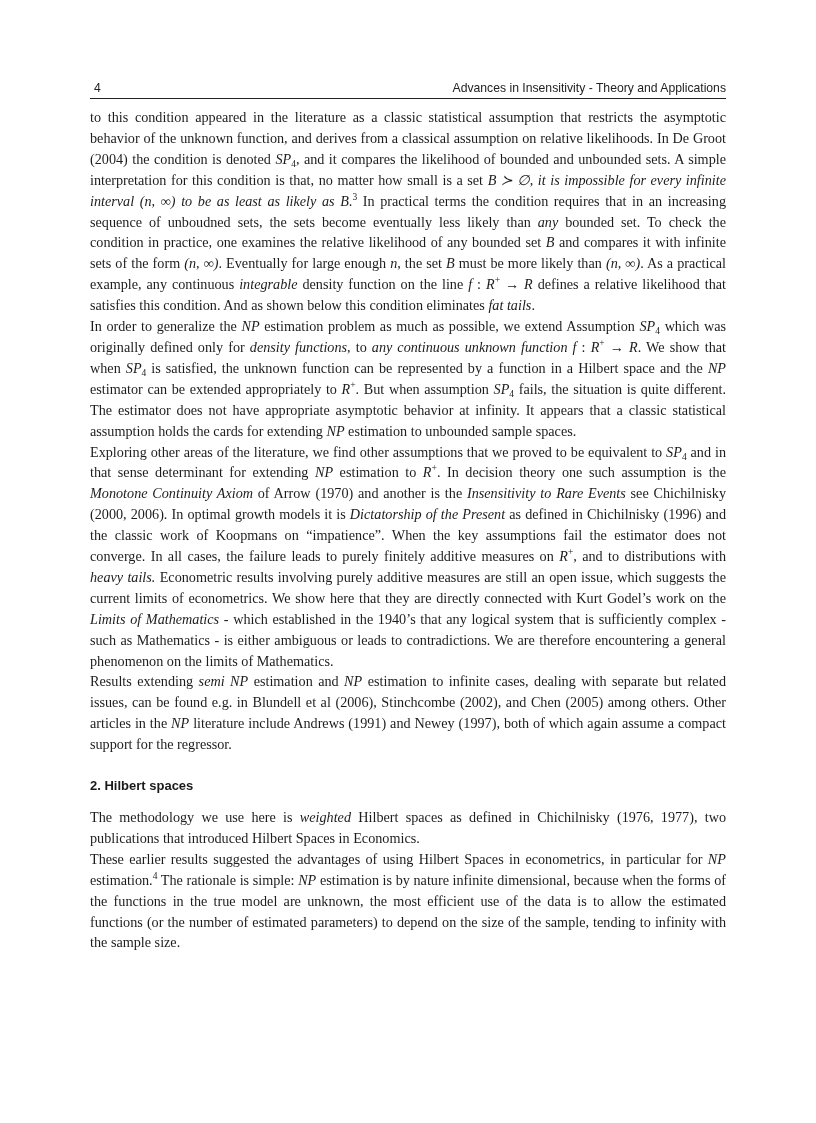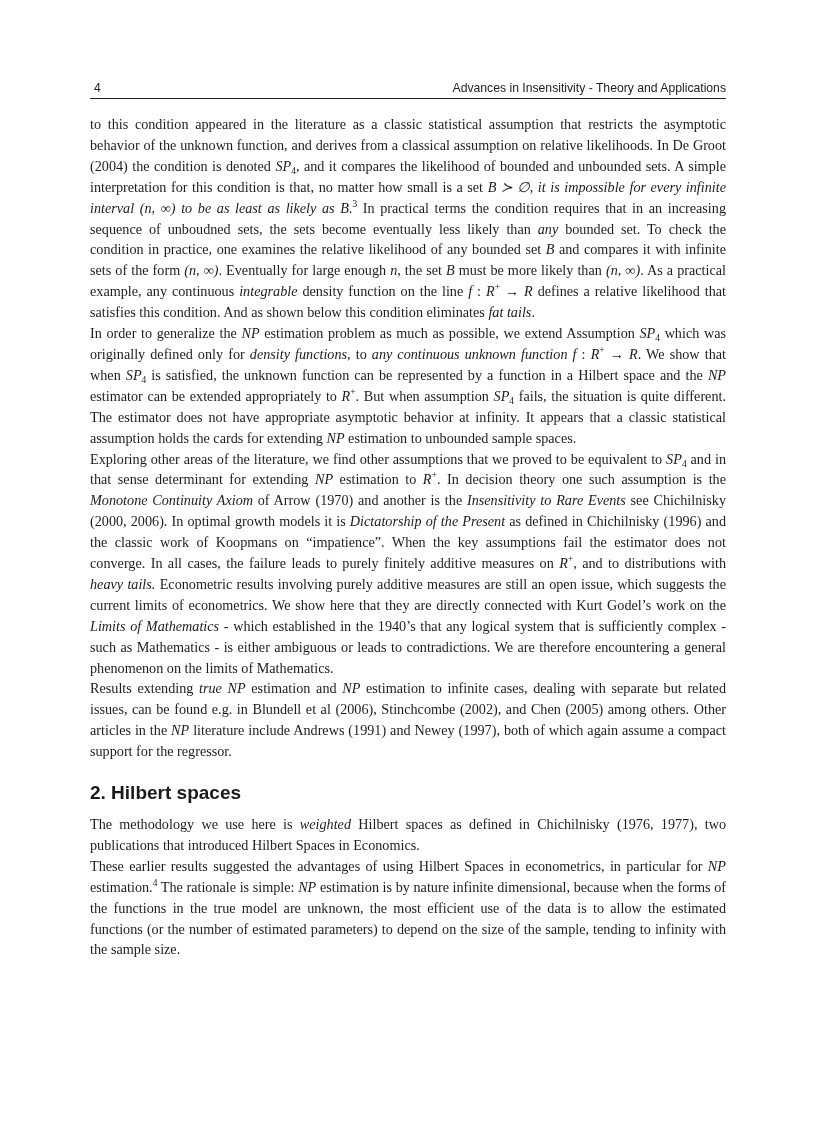--- a/index.html
+++ b/index.html
@@ -36,21 +36,21 @@
       left: 4px;
       top: 1px;
     }
     .running-header .book-title {
       position: absolute;
       right: 0;
       top: 1px;
     }
     .body-text {
       position: absolute;
-      top: 114px;
+      top: 107px;
       left: 0;
       width: 636px;
       font-family: "Liberation Serif", serif;
       font-size: 14.2px;
       line-height: 20.9px;
       text-align: justify;
       color: #1c1c1c;
     }
     .body-text p {
       margin: 0;
@@ -64,39 +64,39 @@
       vertical-align: 6px;
     }
     .body-text sub {
       font-size: 9.5px;
       line-height: 0;
       vertical-align: -3px;
     }
     .section-heading {
       font-family: "Liberation Sans", sans-serif;
       font-weight: bold;
-      font-size: 19px;
+      font-size: 13px;
       margin: 21px 0 10px 0;
       color: #1a1a1a;
       text-align: left;
     }
   </style>
 </head>
 <body>
 
 <div class="page">
   <div class="running-header">
     <span class="page-num">4</span>
     <span class="book-title">Advances in Insensitivity - Theory and Applications</span>
   </div>
 
   <div class="body-text">
     <p>to this condition appeared in the literature as a classic statistical assumption that restricts the asymptotic behavior of the unknown function, and derives from a classical assumption on relative likelihoods.  In De Groot (2004) the condition is denoted <i>SP</i><sub>4</sub>, and it compares the likelihood of bounded and unbounded sets. A simple interpretation for this condition is that, no matter how small is a set <i>B ≻ ∅</i>, <i>it is impossible for every infinite interval (n, ∞) to be as least as likely as B</i>.<sup>3</sup> In practical terms the condition requires that in an increasing sequence of unboudned sets, the sets become eventually less likely than <i>any</i> bounded set. To check the condition in practice, one examines the relative likelihood of any bounded set <i>B</i> and compares it with infinite sets of the form <i>(n, ∞)</i>. Eventually for large enough <i>n</i>, the set <i>B</i> must be more likely than <i>(n, ∞)</i>. As a practical example, any continuous <i>integrable</i> density function on the line <i>f</i> : <i>R</i><sup>+</sup> → <i>R</i> defines a relative likelihood that satisfies this condition. And as shown below this condition eliminates <i>fat tails</i>.</p>
     <p>In order to generalize the <i>NP</i> estimation problem as much as possible, we extend Assumption <i>SP</i><sub>4</sub> which was originally defined only for <i>density functions</i>, to <i>any continuous unknown function</i> <i>f</i> : <i>R</i><sup>+</sup> → <i>R</i>. We show that when <i>SP</i><sub>4</sub> is satisfied, the unknown function can be represented by a function in a Hilbert space and the <i>NP</i> estimator can be extended appropriately to <i>R</i><sup>+</sup>. But when assumption <i>SP</i><sub>4</sub> fails, the situation is quite different.  The estimator does not have appropriate asymptotic behavior at infinity.  It appears that a classic statistical assumption holds the cards for extending <i>NP</i> estimation to unbounded sample spaces.</p>
     <p>Exploring other areas of the literature, we find other assumptions that we proved to be equivalent to <i>SP</i><sub>4</sub> and in that sense determinant for extending <i>NP</i> estimation to <i>R</i><sup>+</sup>. In decision theory one such assumption is the <i>Monotone Continuity Axiom</i> of Arrow (1970) and another is the <i>Insensitivity to Rare Events</i> see Chichilnisky (2000, 2006).  In optimal growth models it is <i>Dictatorship of the Present</i> as defined in Chichilnisky (1996) and the classic work of Koopmans on “impatience”. When the key assumptions fail the estimator does not converge. In all cases, the failure leads to purely finitely additive measures on <i>R</i><sup>+</sup>, and to distributions with <i>heavy tails.</i>  Econometric results involving purely additive measures are still an open issue, which suggests the current limits of econometrics.  We show here that they are directly connected with Kurt Godel’s work on the <i>Limits of Mathematics</i> - which established in the 1940’s that any logical system that is sufficiently complex - such as Mathematics - is either ambiguous or leads to contradictions. We are therefore encountering a general phenomenon on the limits of Mathematics.</p>
-    <p>Results extending <i>true NP</i> estimation and <i>NP</i> estimation to infinite cases, dealing with separate but related issues, can be found e.g.  in Blundell et al (2006), Stinchcombe (2002), and Chen (2005) among others.  Other articles in the <i>NP</i> literature include Andrews (1991) and Newey (1997), both of which again assume a compact support for the regressor.</p>
+    <p>Results extending <i>semi NP</i> estimation and <i>NP</i> estimation to infinite cases, dealing with separate but related issues, can be found e.g.  in Blundell et al (2006), Stinchcombe (2002), and Chen (2005) among others.  Other articles in the <i>NP</i> literature include Andrews (1991) and Newey (1997), both of which again assume a compact support for the regressor.</p>
 
     <h2 class="section-heading">2. Hilbert spaces</h2>
 
     <p>The methodology we use here is <i>weighted</i> Hilbert spaces as defined in Chichilnisky (1976, 1977), two publications that introduced Hilbert Spaces in Economics.</p>
     <p>These earlier results suggested the advantages of using Hilbert Spaces in econometrics, in particular for <i>NP</i> estimation.<sup>4</sup> The rationale is simple:  <i>NP</i> estimation is by nature infinite dimensional, because when the forms of the functions in the true model are unknown, the most efficient use of the data is to allow the estimated functions (or the number of estimated parameters) to depend on the size of the sample, tending to infinity with the sample size.</p>
   </div>
 </div>
 
 </body></html>

